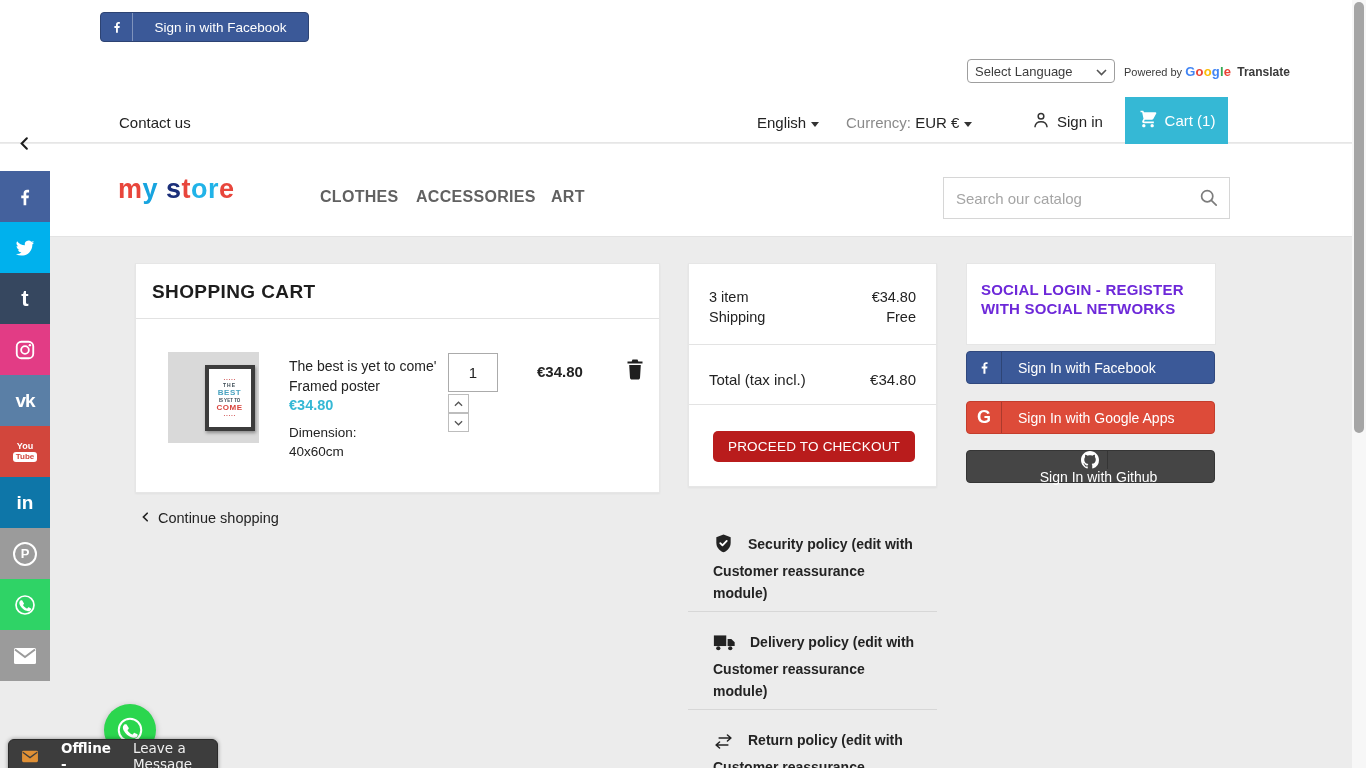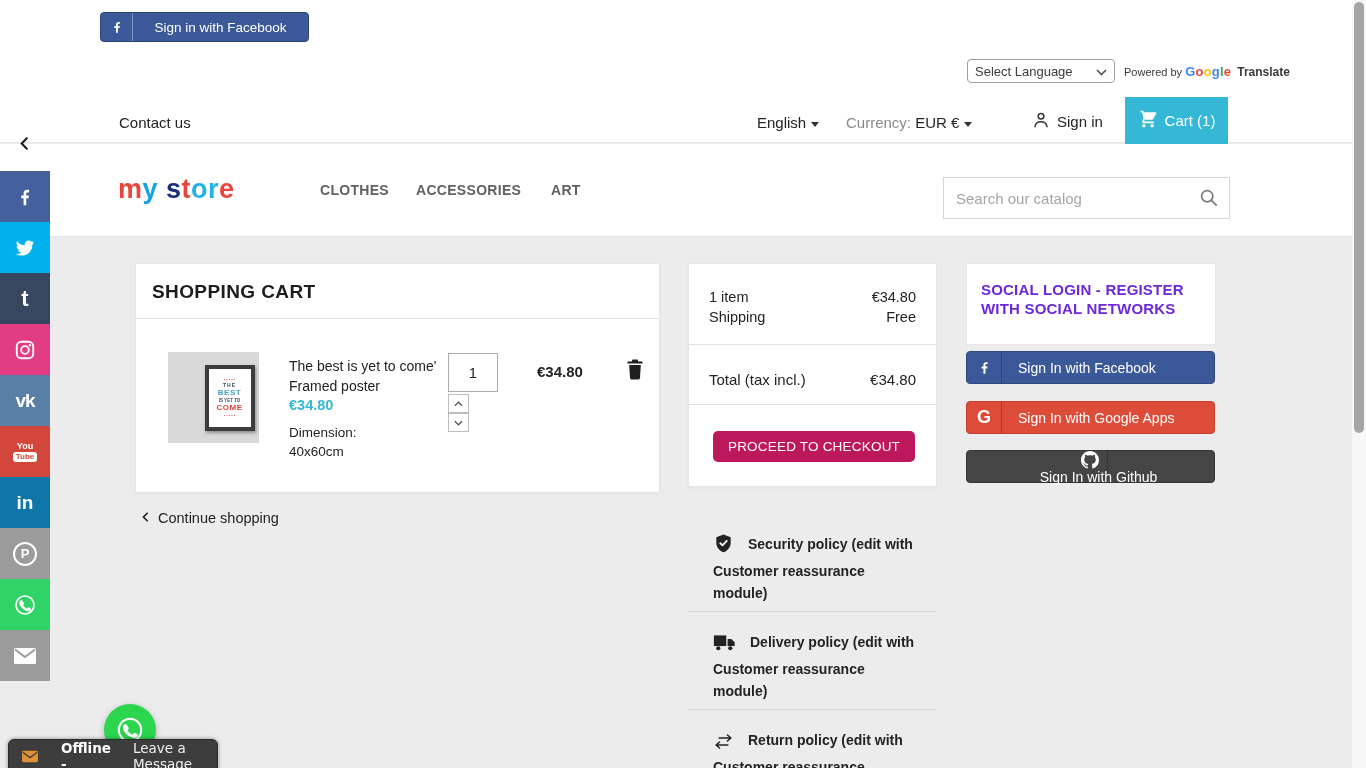--- a/index.html
+++ b/index.html
@@ -34,21 +34,21 @@
   #lang-dd { left:757px; top:114px; font-size:15px; color:#232323; z-index:3; cursor:pointer; }
   #currency-dd { left:846px; top:114px; font-size:15px; z-index:3; cursor:pointer; }
   #currency-dd .gray { color:#8a8a8a; }
   .caret-down { display:inline-block; width:0; height:0; border-left:4.5px solid transparent; border-right:4.5px solid transparent; border-top:5px solid #333; margin-left:5px; vertical-align:middle; }
   #signin-link { left:1031px; top:110px; z-index:3; display:flex; align-items:center; gap:6px; font-size:15px; color:#232323; cursor:pointer; }
   #cart-btn { left:1125px; top:97px; width:103px; height:47px; background:#35b8d5; color:#fff; display:flex; align-items:center; justify-content:center; gap:7px; font-size:15px; z-index:3; cursor:pointer; }
 
   
   #logo { left:118px; top:174px; font-size:27px; font-weight:bold; letter-spacing:.5px; z-index:3; cursor:pointer; }
   #logo .l-m{color:#e8463c}.l-y{color:#17a4df}.l-sp{display:inline-block;width:8px}.l-s{color:#1b2f7a}.l-t{color:#e8463c}.l-o{color:#21b3e8}.l-r{color:#21b3e8}.l-e{color:#e8463c}
-  .nav-link { top:182px; font-size:14px; font-weight:bold; color:#616161; letter-spacing:.3px; z-index:3; cursor:pointer;text-align:center; }
+  .nav-link { top:188px; font-size:16px; font-weight:bold; color:#616161; letter-spacing:.3px; z-index:3; cursor:pointer;text-align:center; }
   #nav-clothes{left:320px} #nav-accessories{left:416px} #nav-art{left:551px}
   #search-box { left:943px; top:177px; width:287px; height:42px; background:#fff; border:1px solid #d6d6d6; z-index:3; display:flex; align-items:center; }
   #search-box input { flex:1; border:none; outline:none; font-size:15px; color:#444; padding:0 12px; font-family:inherit; background:transparent; }
   #search-box input::placeholder { color:#a5a5a5; }
   #search-box .mag { width:40px; color:#7c7c7c; display:flex; justify-content:center; cursor:pointer; }
 
   
   #collapse-arrow { left:17px; top:136px; z-index:4; color:#1d1d1d; cursor:pointer; }
   .soc-tile { left:0; width:50px; height:51px; display:flex; align-items:center; justify-content:center; color:#fff; z-index:4; cursor:pointer; }
   #soc-fb{top:171px; background:#44619d}
@@ -91,21 +91,21 @@
   #trash-btn { left:625px; top:358px; width:22px; height:24px; color:#1f1f1f; z-index:2; cursor:pointer; }
   #continue-link { left:140px; top:510px; display:flex; align-items:center; gap:7px; font-size:14.5px; color:#232323; z-index:2; cursor:pointer; }
 
   
   #summary-card { left:688px; top:263px; width:249px; height:224px; background:#fff; border:1px solid #e6e6e6; box-shadow:0 1px 2px rgba(0,0,0,.05); z-index:1; }
   .sum-row { position:absolute; left:20px; right:20px; display:flex; justify-content:space-between; font-size:14.5px; color:#232323; }
   #sum-r1{top:25px} #sum-r2{top:45px}
   .sum-div { position:absolute; left:0; width:100%; height:1px; background:#e3e3e3; }
   #sum-div1{top:80px} #sum-div2{top:140px}
   #sum-total{top:107px; font-size:15px;}
-  #checkout-btn { position:absolute; left:24px; top:167px; width:202px; height:31px; background:#be185d; border:none; border-radius:5px; color:#fff; font-size:13.5px; font-family:inherit; letter-spacing:.2px; cursor:pointer; }
+  #checkout-btn { position:absolute; left:24px; top:167px; width:202px; height:31px; background:#b91c1c; border:none; border-radius:5px; color:#fff; font-size:13.5px; font-family:inherit; letter-spacing:.2px; cursor:pointer; }
 
   
   .reassure-item { left:688px; width:249px; padding:0 14px 0 25px; font-size:14px; font-weight:bold; color:#232323; line-height:22px; z-index:1; }
   #reassure-1{top:533px} #reassure-2{top:631px} #reassure-3{top:729px}
   .reassure-item .ric { display:inline-block; vertical-align:-5px; margin-right:14px; color:#232323; }
   .reassure-div { left:688px; width:249px; height:1px; background:#d7d7d7; z-index:1; }
   #rdiv-1{top:611px} #rdiv-2{top:709px}
 
   
   #sl-head-card { left:966px; top:263px; width:250px; height:82px; background:#fff; border:1px solid #e6e6e6; z-index:1; padding:16px 14px; }
@@ -281,21 +281,21 @@
     </svg></div>
 <div class="abs" id="continue-link">
   <span><svg width="11" height="12" viewBox="0 0 16 16">
         <path d="M10.5 2.5L5 8l5.5 5.5" fill="none" stroke="#222" stroke-width="2.4" stroke-linecap="round"></path>
       </svg></span>
   <span>Continue shopping</span>
 </div>
 
 <div class="abs" id="summary-card">
   <div class="sum-row" id="sum-r1">
-    <span>1 item</span>
+    <span>3 item</span>
     <span>€34.80</span>
   </div>
   <div class="sum-row" id="sum-r2">
     <span>Shipping</span>
     <span>Free</span>
   </div>
   <div class="sum-div" id="sum-div1"></div>
   <div class="sum-row" id="sum-total">
     <span>Total (tax incl.)</span>
     <span>€34.80</span>

